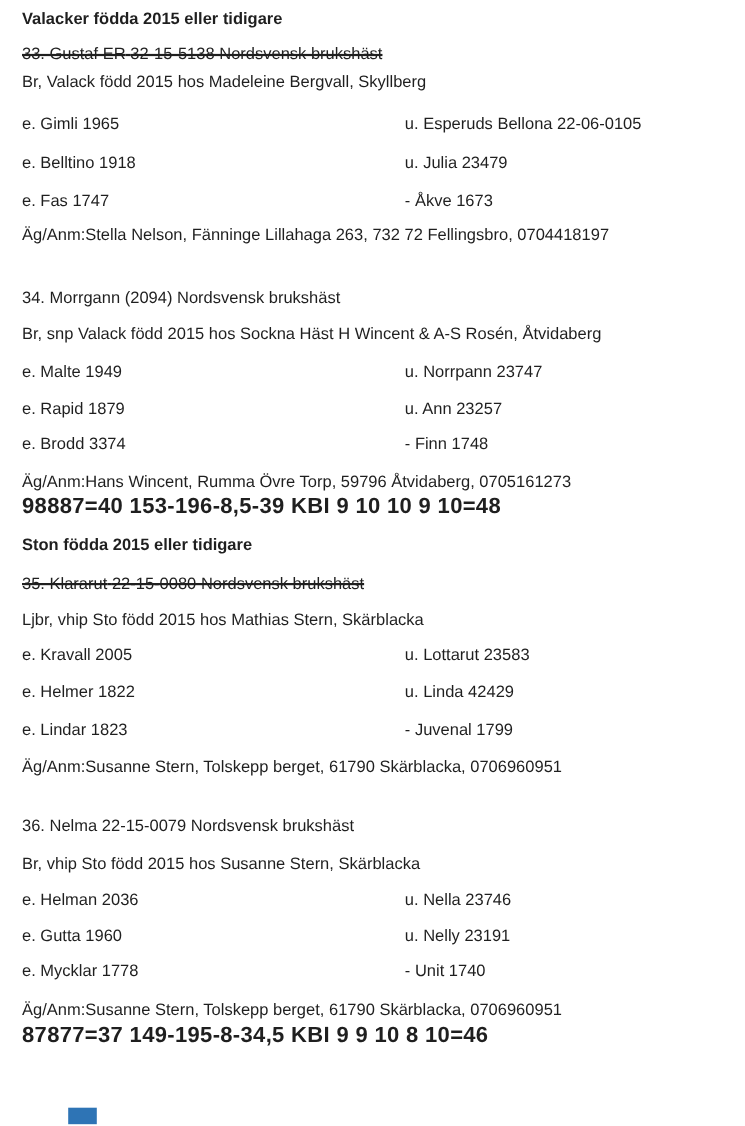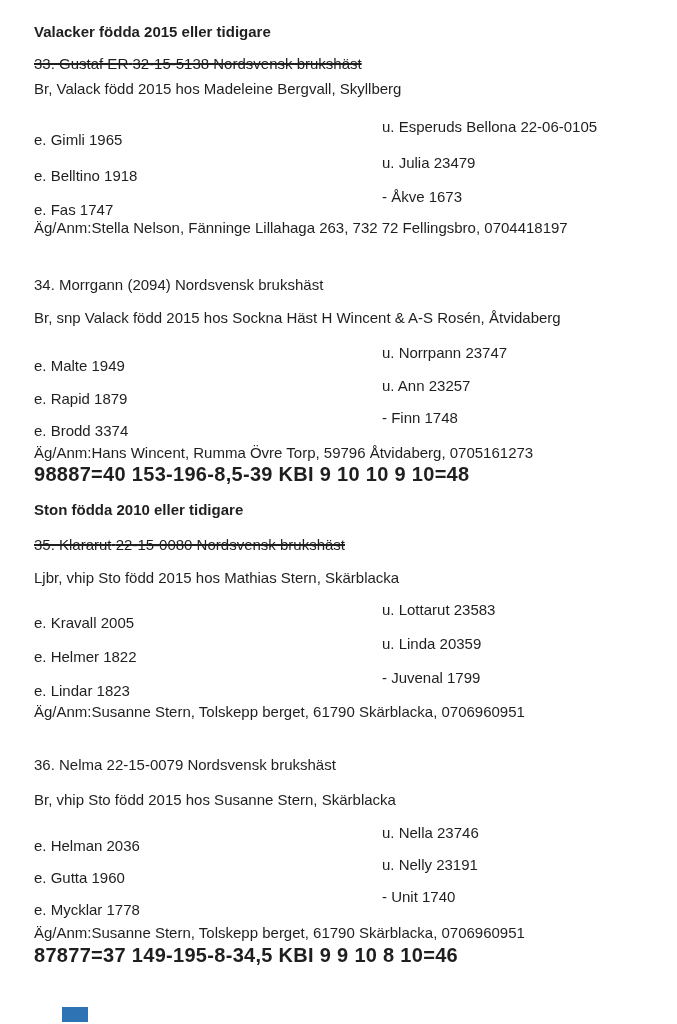--- a/index.html
+++ b/index.html
@@ -7,30 +7,30 @@
     position:relative;
     width:677px;height:1024px;
     background:#ffffff;
     font-family:"Liberation Sans",sans-serif;
     color:#1f1f1f;
     overflow:hidden;
   }
   .line{
     position:absolute;
     left:20px;right:16px;
-    margin:14px;
+    margin:0;
     font-size:15px;
     line-height:19px;
     white-space:nowrap;
   }
   .bold{font-weight:normal;}
   .struck{text-decoration:line-through;text-decoration-thickness:2px;}
   .sec{font-weight:bold;}
   .stats{font-weight:bold;font-size:20px;letter-spacing:0.3px;}
-  .col1{position:absolute;left:0;margin-top:13px;}
+  .col1{position:absolute;left:0;}
   .col2{position:absolute;left:348px;}
   .blue-marker{
     position:absolute;
     left:62px;top:1007px;
     width:26px;height:15px;
   }
 </style>
 </head>
 <body>
 
@@ -70,34 +70,34 @@
     <span class="col1">e. Rapid 1879</span>
     <span class="col2">u. Ann 23257</span>
   </p>
   <p class="line" style="top:394px">
     <span class="col1">e. Brodd 3374</span>
     <span class="col2">- Finn 1748</span>
   </p>
   <p class="line" style="top:429px">Äg/Anm:Hans Wincent, Rumma Övre Torp, 59796 Åtvidaberg, 0705161273</p>
   <p class="line stats" style="top:451px">98887=40 153-196-8,5-39 KBI 9 10 10 9 10=48</p>
 
-  <p class="line sec" style="top:486px">Ston födda 2010 eller tidigare</p>
+  <p class="line sec" style="top:486px">Ston födda 2015 eller tidigare</p>
 
   <p class="line struck" style="top:521px">
     <span class="bold">35. Klararut</span>
     <span>22-15-0080 Nordsvensk brukshäst</span>
   </p>
   <p class="line" style="top:554px">Ljbr, vhip Sto född 2015 hos Mathias Stern, Skärblacka</p>
   <p class="line" style="top:586px">
     <span class="col1">e. Kravall 2005</span>
     <span class="col2">u. Lottarut 23583</span>
   </p>
   <p class="line" style="top:620px">
     <span class="col1">e. Helmer 1822</span>
-    <span class="col2">u. Linda 20359</span>
+    <span class="col2">u. Linda 42429</span>
   </p>
   <p class="line" style="top:654px">
     <span class="col1">e. Lindar 1823</span>
     <span class="col2">- Juvenal 1799</span>
   </p>
   <p class="line" style="top:688px">Äg/Anm:Susanne Stern, Tolskepp berget, 61790 Skärblacka, 0706960951</p>
 
   <p class="line" style="top:741px">
     <span class="bold">36. Nelma</span>
     <span>22-15-0079 Nordsvensk brukshäst</span>

